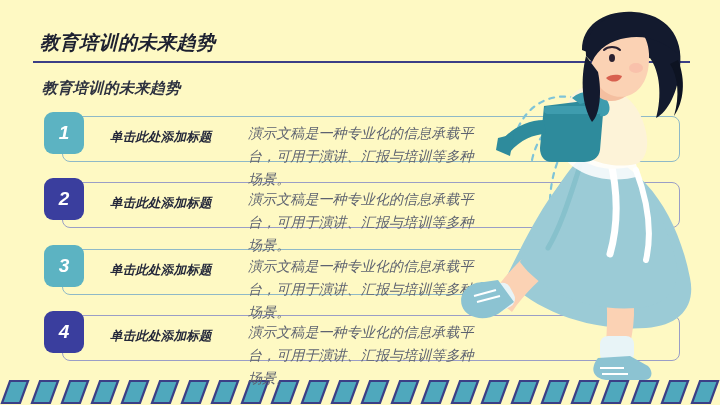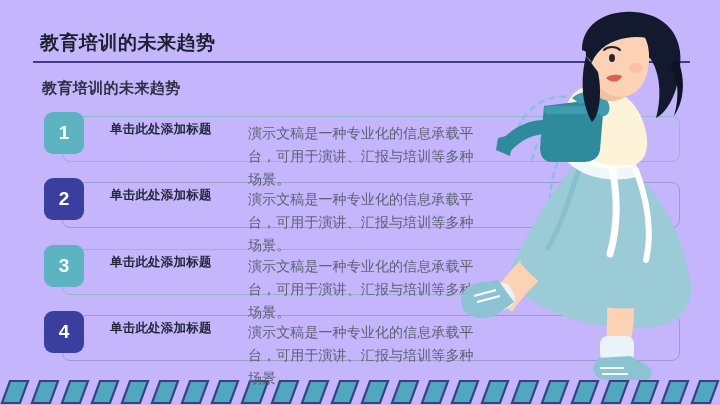--- a/index.html
+++ b/index.html
@@ -2,21 +2,21 @@
 <html><head>
 <meta charset="utf-8">
 <style>
   html,body{margin:0;padding:0;}
   body{
     width:720px;height:405px;overflow:hidden;
     background:#ffffff;
     font-family:"Liberation Sans","DejaVu Sans",sans-serif;
     position:relative;
   }
-  .slide{position:absolute;inset:0;background:#c4b5fd;overflow:hidden;}
+  .slide{position:absolute;inset:0;background:#fef9c3;overflow:hidden;font-style:italic;}
 
   
   .header-title{
     position:absolute;left:40px;top:30px;
     font-size:19px;font-weight:bold;color:#1d2030;
     letter-spacing:.5px;white-space:nowrap;
   }
   .header-rule{
     position:absolute;left:33px;top:61px;width:657px;height:2px;
     background:#3b3f86;
@@ -39,21 +39,21 @@
   .badge{
     position:absolute;left:0;top:-4px;width:40px;height:42px;
     border-radius:9px;
     display:flex;align-items:center;justify-content:center;
     color:#ffffff;font-size:19px;font-weight:bold;
     z-index:3;
   }
   .row.teal .badge{background:#5cb3c2;}
   .row.navy .badge{background:#3a3e9e;}
   .row-title{
-    position:absolute;left:66px;top:5px;
+    position:absolute;left:66px;top:13px;
     font-size:12.5px;font-weight:bold;color:#24283a;
     white-space:nowrap;z-index:2;letter-spacing:.2px;
   }
   .row-body{
     position:absolute;left:204px;top:6px;width:232px;
     font-size:14px;line-height:1.65;color:#5d6270;
     z-index:2;letter-spacing:.1px;
   }
 
   

